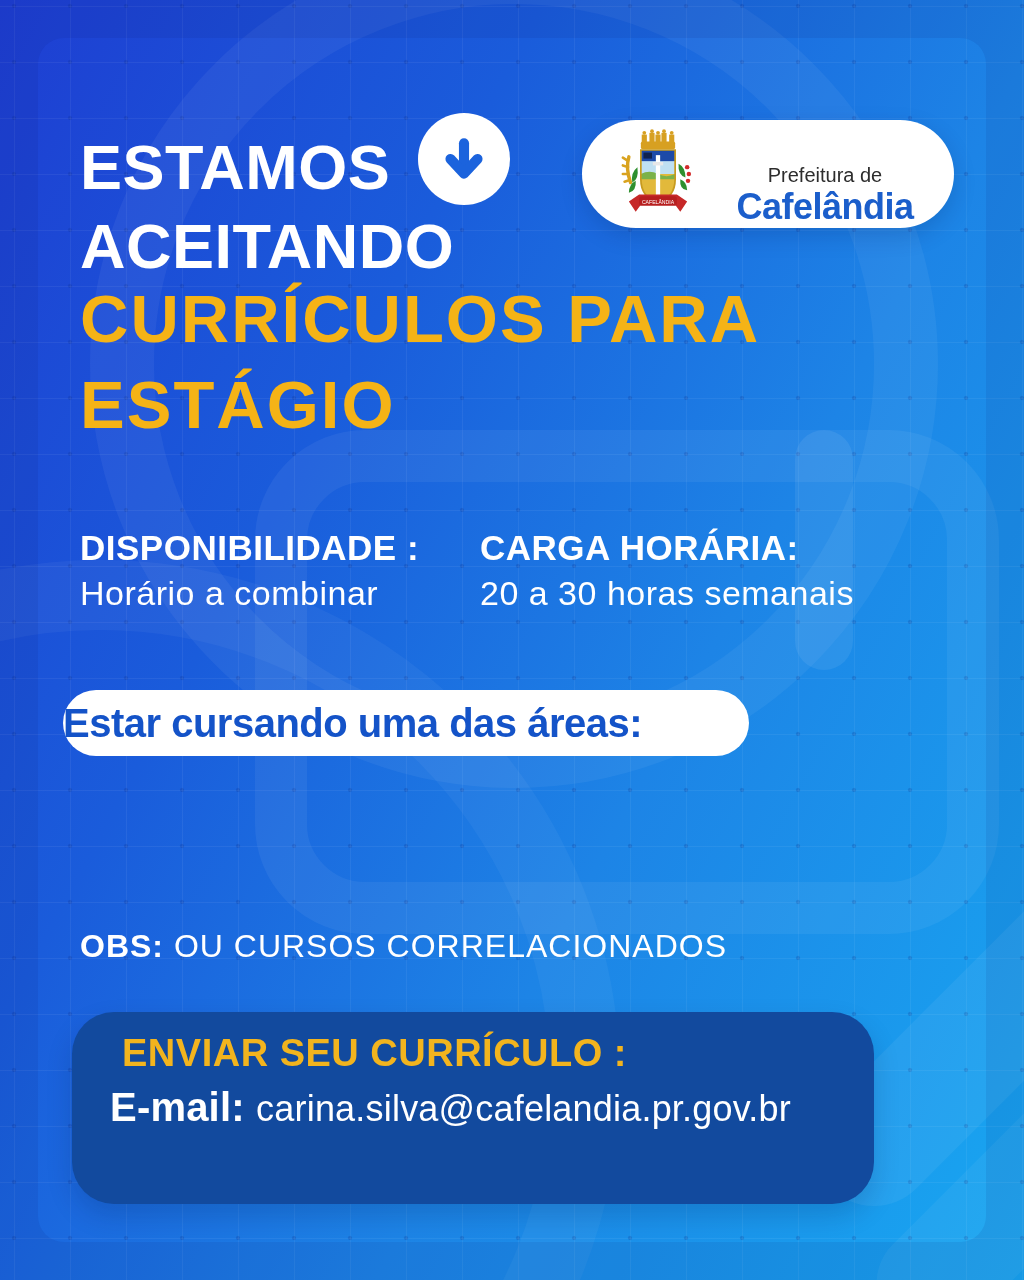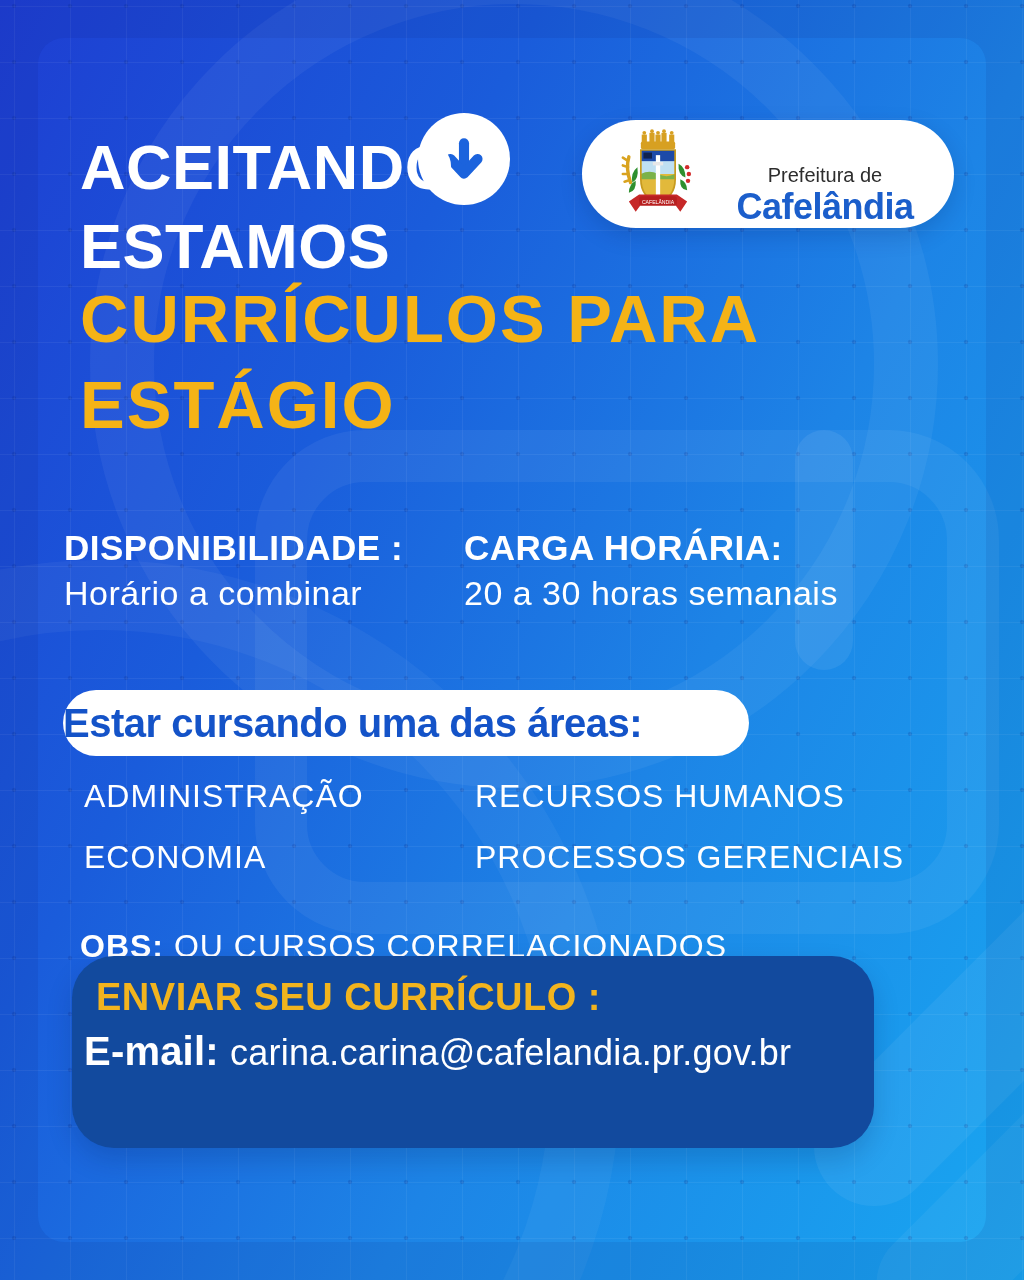--- a/index.html
+++ b/index.html
@@ -30,36 +30,36 @@
   .badge{position:absolute;left:582px;top:120px;width:372px;height:108px;background:#ffffff;border-radius:54px;
     display:flex;align-items:center;box-shadow:0 8px 22px rgba(0,25,90,0.18);}
   .crest{width:96px;height:96px;margin-left:28px;flex:0 0 auto;}
   .badge-text{display:flex;flex-direction:column;align-items:center;margin-left:8px;margin-right:18px;flex:1;}
   .badge-prefix{color:#2d2d2d;font-size:20px;line-height:24px;margin-top:41px;}
   .badge-city{color:#1b5ecb;font-size:36px;font-weight:800;letter-spacing:-0.5px;line-height:40px;}
 
   .title{position:absolute;left:80px;top:128px;color:#ffffff;font-size:63px;font-weight:800;line-height:79px;letter-spacing:0.5px;}
   .subtitle{position:absolute;left:80px;top:276px;color:#f5b316;font-size:67px;font-weight:800;line-height:86px;letter-spacing:2px;}
 
-  .details{position:absolute;left:64px;top:528px;display:flex;color:#ffffff;align-items:center;}
+  .details{position:absolute;left:80px;top:528px;display:flex;color:#ffffff;align-items:center;}
   .detail-col1{width:400px;}
   .detail-label{font-size:35px;font-weight:700;letter-spacing:0.5px;}
   .detail-value{font-size:34px;font-weight:400;margin-top:6px;letter-spacing:0.5px;}
 
   .pill{position:absolute;left:63px;top:690px;height:66px;width:686px;box-sizing:border-box;background:#ffffff;border-radius:38px;
     display:flex;align-items:center;justify-content:flex-start;color:#1453c8;font-size:40px;font-weight:800;letter-spacing:-0.5px;}
 
   .areas{position:absolute;left:84px;top:778px;display:grid;grid-template-columns:391px auto;row-gap:24px;
     color:#ffffff;font-size:32px;font-weight:400;letter-spacing:1px;}
 
   .note{position:absolute;left:80px;top:928px;color:#ffffff;font-size:32px;letter-spacing:1px;}
   .note b{font-weight:800;text-align:right;}
 
-  .contact{position:absolute;left:72px;top:956px;width:802px;height:192px;box-sizing:border-box;
-    background:#124a9e;border-radius:42px;padding:20px 22px 0 12px;color:#ffffff;
+  .contact{position:absolute;left:72px;top:1012px;width:802px;height:192px;box-sizing:border-box;
+    background:#124a9e;border-radius:42px;padding:20px 22px 0 38px;color:#ffffff;
     box-shadow:0 12px 26px rgba(0,22,80,0.18);}
   .contact-heading{color:#f2b41e;font-size:38px;font-weight:800;letter-spacing:0.5px;margin-left:12px;}
   .contact-line{font-size:40px;margin-top:10px;letter-spacing:0.2px;white-space:nowrap;}
   .contact-line .lbl{font-weight:800;}
   .contact-line .val{font-weight:400;}
   .contact-line.email .val{font-size:36px;}
 </style>
 </head>
 <body>
 
@@ -136,57 +136,51 @@
       <rect x="28" y="82" width="44" height="11" rx="3" fill="#b71f1f"></rect>
       <text x="50" y="90.5" text-anchor="middle" font-size="6" fill="#ffffff" font-family="Liberation Sans, sans-serif">CAFELÂNDIA</text>
     </svg>
     <div class="badge-text">
       <span class="badge-prefix">Prefeitura de</span>
       <span class="badge-city">Cafelândia</span>
     </div>
   </div>
 
   <div class="title">
+    <div>ESTAMOS</div>
     <div>ACEITANDO</div>
-    <div>ESTAMOS</div>
   </div>
   <div class="subtitle">
     <div>CURRÍCULOS PARA</div>
     <div>ESTÁGIO</div>
   </div>
 
   <div class="details">
     <div class="detail-col1">
       <div class="detail-label">DISPONIBILIDADE :</div>
       <div class="detail-value">Horário a combinar</div>
     </div>
     <div>
       <div class="detail-label">CARGA HORÁRIA:</div>
       <div class="detail-value">20 a 30 horas semanais</div>
     </div>
   </div>
 
   <div class="pill">
     <span>Estar cursando uma das áreas:</span>
   </div>
-  <div class="areas">
-    <div>ADMINISTRAÇÃO</div>
-    <div>RECURSOS HUMANOS</div>
-    <div>ECONOMIA</div>
-    <div>PROCESSOS GERENCIAIS</div>
-  </div>
 
   <div class="note">
     <b>OBS:</b>
     <span> </span>
     <span>OU CURSOS CORRELACIONADOS</span>
   </div>
 
   <div class="contact">
     <div class="contact-heading">ENVIAR SEU CURRÍCULO :</div>
     <div class="contact-line email">
       <span class="lbl">E-mail:</span>
       <span> </span>
-      <span class="val">carina.carina@cafelandia.pr.gov.br</span>
+      <span class="val">carina.silva@cafelandia.pr.gov.br</span>
     </div>
   </div>
 
 </div>
 
 </body></html>

